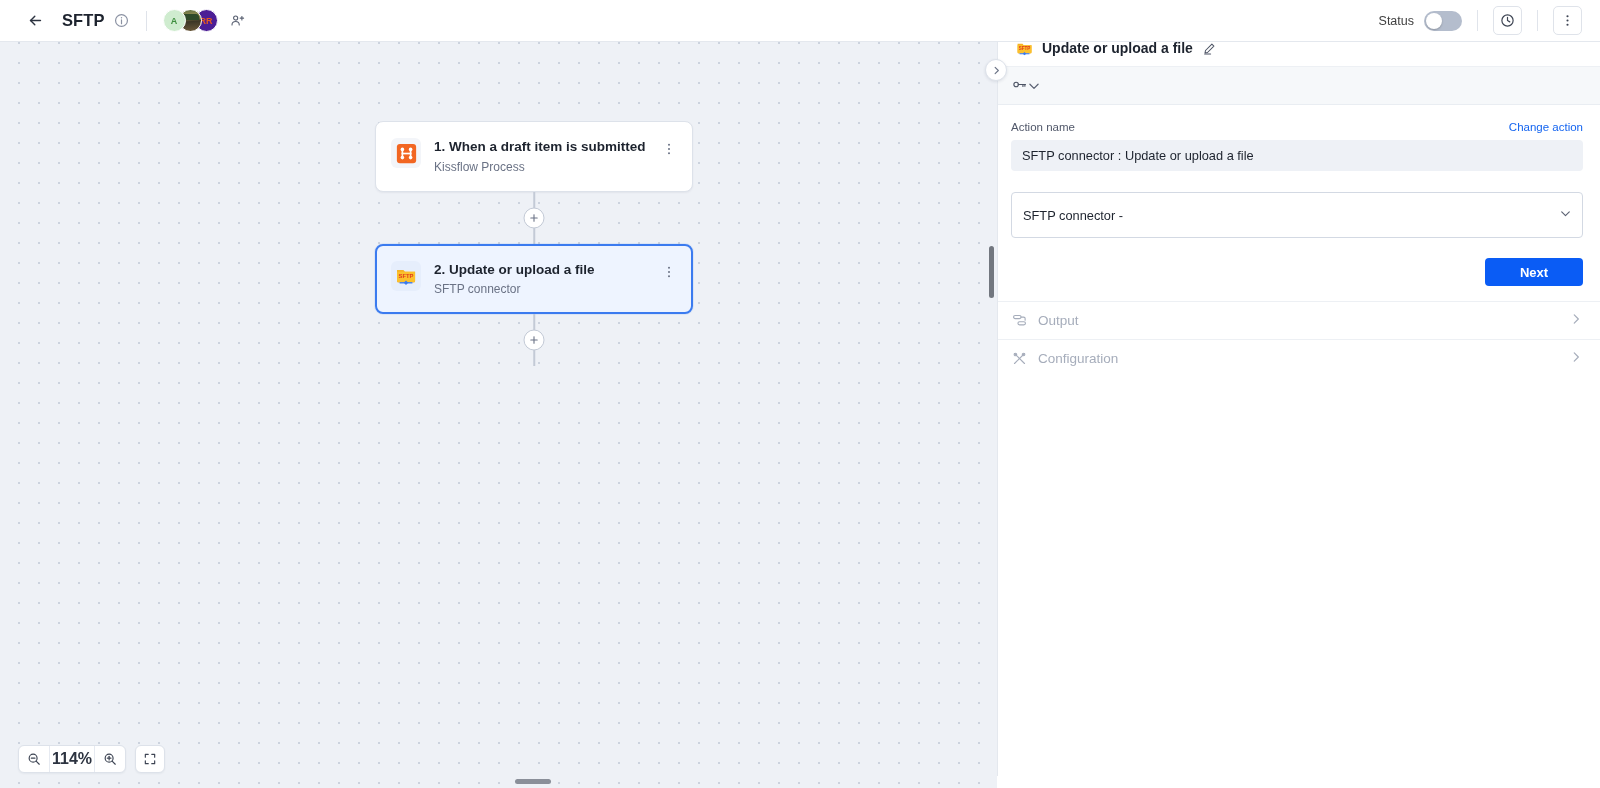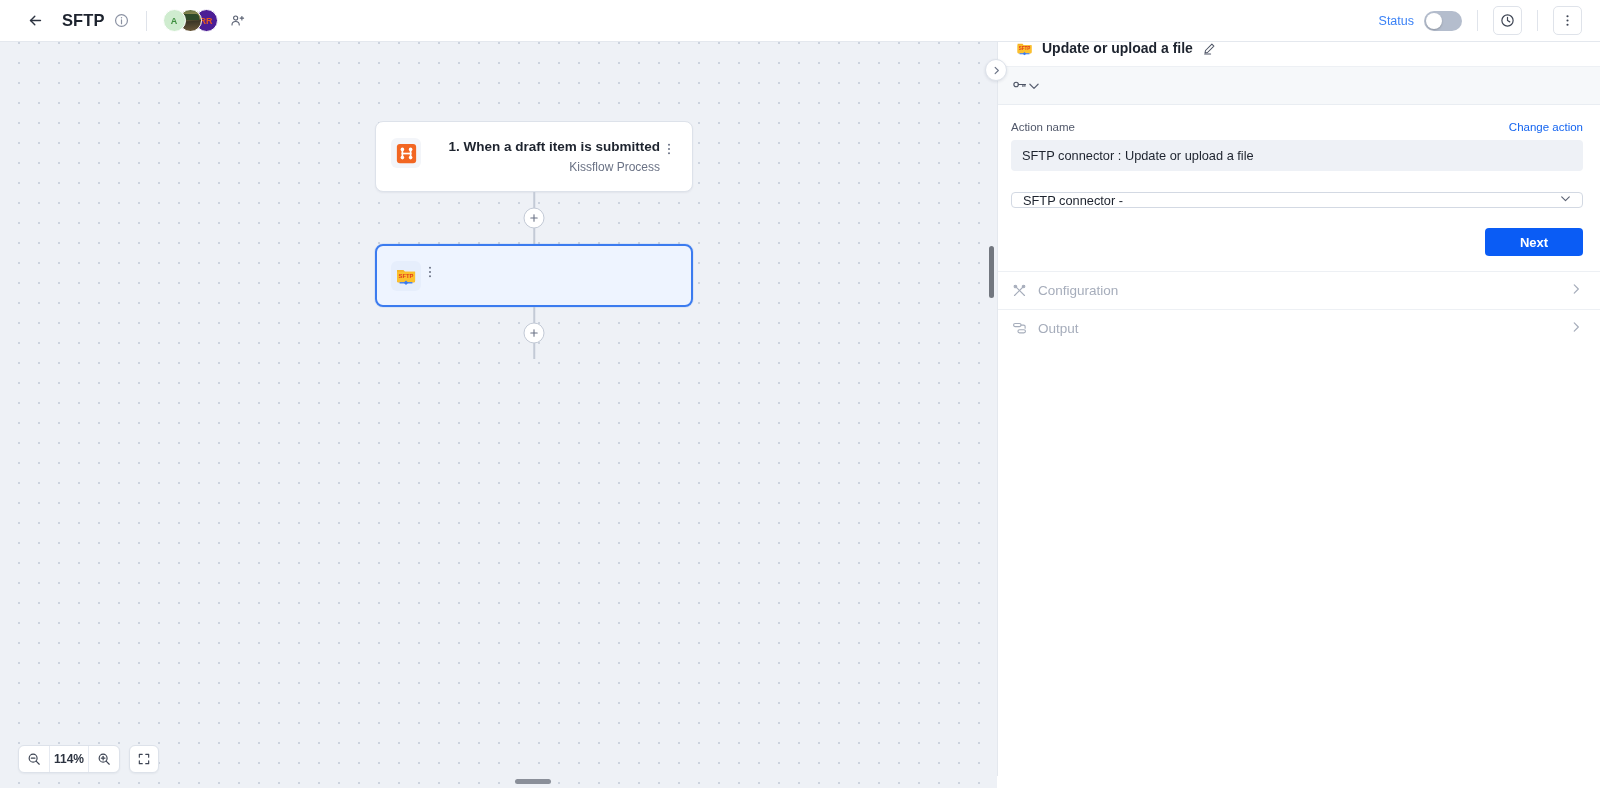--- a/index.html
+++ b/index.html
@@ -52,21 +52,21 @@
   .av-photo::after {
     content:""; position:absolute; top:4px; left:2px; right:2px; height:6px;
     background:#2f4a2a; border-radius:3px 3px 0 0;
   }
   .av-rr { background: #4c1d95; color: #e8591f; z-index: 1; }
   .add-person { margin-left: 12px; cursor: pointer; display: flex; align-items: center; }
 
   .tb-right {
     margin-left: auto; display: flex; align-items: center; padding-right: 18px; gap: 0;
   }
-  .status-label { font-size: 12.5px; color: #3b82f6; margin-right: 10px; }
+  .status-label { font-size: 12.5px; color: #404040; margin-right: 10px; }
   .toggle {
     width: 38px; height: 20px; border-radius: 10px;
     background: #b4bdcd; position: relative; cursor: pointer;
   }
   .toggle .knob {
     position: absolute; top: 2px; left: 2px;
     width: 16px; height: 16px; border-radius: 50%; background: #fff;
     box-shadow: 0 1px 2px rgba(0,0,0,.22);
   }
   .tb-sep { width: 1px; height: 21px; background: #e0e4eb; margin: 0 15px; }
@@ -88,21 +88,21 @@
   }
 
   .flow { position: absolute; left: 375px; top: 79px; width: 318px; }
 
   .node {
     width: 318px; background: #fff;
     border: 1px solid #dde2ea; border-radius: 8px;
     box-shadow: 0 1px 2px rgba(28,40,64,.06);
     display: flex; align-items: flex-start;
     padding: 15px 14px 15px 15px;
-    cursor: pointer; position: relative; text-align: right;
+    cursor: pointer; position: relative;
   }
   .node.selected {
     background: #eef4ff;
     border: 2px solid #3b7bef;
     box-shadow: 0 0 0 1px rgba(59,123,239,.1);
     padding: 14px 13px 14px 14px;
   }
   .node-icon-wrap {
     width: 30px; height: 30px; border-radius: 6px; background: #f3f5f9;
     display: flex; align-items: center; justify-content: center;
@@ -138,21 +138,21 @@
   .zoom-group {
     display: flex; align-items: center;
     background: #fff; border: 1px solid #dde2ea; border-radius: 6px;
     height: 28px; box-shadow: 0 1px 2px rgba(28,40,64,.05);
   }
   .zoom-btn {
     width: 30px; height: 100%; display: flex; align-items: center; justify-content: center;
     cursor: pointer;
   }
   .zoom-pct {
-    font-size: 12px; font-weight: 700; color: #2c3340;
+    font-size: 16px; font-weight: 700; color: #2c3340;
     padding: 0 2px; min-width: 40px; text-align: center;
     border-left: 1px solid #e6eaf1; border-right: 1px solid #e6eaf1;
     height: 100%; display: flex; align-items: center; justify-content: center;
   }
   .fit-btn {
     width: 30px; height: 28px; background: #fff; border: 1px solid #dde2ea; border-radius: 6px;
     display: flex; align-items: center; justify-content: center; cursor: pointer;
     box-shadow: 0 1px 2px rgba(28,40,64,.05);
   }
 
@@ -209,21 +209,21 @@
   .link-action { font-size: 11.5px; color: #1565f0; cursor: pointer; }
 
   .readonly-box {
     margin-top: 7px; height: 31px;
     background: #eef1f6; border-radius: 4px;
     display: flex; align-items: center; padding: 8px 11px;
     font-size: 12.8px; color: #1d232e;
   }
 
   .select-box {
-    margin-top: 7px; height: 16px;
+    margin-top: 7px; height: 46px;
     background: #fff; border: 1px solid #d3d9e3; border-radius: 4px;
     display: flex; align-items: center; padding: 0 10px 0 11px;
     font-size: 12.8px; color: #1d232e; cursor: pointer;
   }
   .select-box .val { flex: 1; }
 
   .btn-row {
     margin-top: 20px; padding-bottom: 15px;
     display: flex; justify-content: flex-end;
   }
@@ -348,20 +348,24 @@
     <div class="node selected">
       <div class="node-icon-wrap">
         <svg width="22" height="22" viewBox="0 0 24 24">
           <path d="M2.2 5.4h7l1.7 2h11v10.2a1.5 1.5 0 0 1-1.5 1.5H3.7a1.5 1.5 0 0 1-1.5-1.5z" fill="#f5b324"></path>
           <path d="M2.2 7.4h19.7v9.6a1.5 1.5 0 0 1-1.5 1.5H3.7a1.5 1.5 0 0 1-1.5-1.5z" fill="#fbc02d"></path>
           <text x="12" y="14.4" font-family="Liberation Sans, sans-serif" font-size="6.4" font-weight="bold" fill="#e03a1e" text-anchor="middle">SFTP</text>
           <line x1="5" y1="19.4" x2="19" y2="19.4" stroke="#3b7bef" stroke-width="1.5"></line>
           <path d="M12 16.9l2.4 2.4-2.4 2.4-2.4-2.4z" fill="#3b7bef"></path>
         </svg>
       </div>
+      <div class="node-text">
+        <div class="node-title">2. Update or upload a file</div>
+        <div class="node-sub">SFTP connector</div>
+      </div>
       <div class="node-menu">
         <svg width="14" height="14" viewBox="0 0 24 24" fill="#6a7285">
           <circle cx="12" cy="4.6" r="1.75"></circle>
             <circle cx="12" cy="12" r="1.75"></circle>
             <circle cx="12" cy="19.4" r="1.75"></circle>
         </svg>
       </div>
     </div>
 
     <div class="connector">
@@ -470,42 +474,42 @@
     </div>
 
     <div class="btn-row">
       <button class="btn-next">Next</button>
     </div>
   </div>
 
   <div class="collapsed-row">
     <div class="cr-icon">
       <svg width="15" height="15" viewBox="0 0 24 24" fill="none" stroke="#a6adbb" stroke-width="1.8" stroke-linecap="round" stroke-linejoin="round">
+        <rect x="2.5" y="4" width="12" height="5" rx="2.5"></rect>
+        <rect x="9.5" y="14" width="12" height="5" rx="2.5"></rect>
+        <path d="M14.5 6.5h4a2.5 2.5 0 0 1 2.5 2.5v2.5"></path>
+      </svg>
+    </div>
+    <div class="cr-label">Output</div>
+    <div>
+      <svg width="14" height="14" viewBox="0 0 24 24" fill="none" stroke="#a6adbb" stroke-width="2.1" stroke-linecap="round" stroke-linejoin="round">
+        <polyline points="9 5 16 12 9 19"></polyline>
+      </svg>
+    </div>
+  </div>
+
+  <div class="collapsed-row">
+    <div class="cr-icon">
+      <svg width="15" height="15" viewBox="0 0 24 24" fill="none" stroke="#a6adbb" stroke-width="1.8" stroke-linecap="round" stroke-linejoin="round">
         <line x1="4" y1="4" x2="20" y2="20"></line>
           <line x1="20" y1="4" x2="4" y2="20"></line>
         <circle cx="5.5" cy="5.5" r="2"></circle>
           <circle cx="18.5" cy="5.5" r="2"></circle>
       </svg>
     </div>
     <div class="cr-label">Configuration</div>
     <div>
       <svg width="14" height="14" viewBox="0 0 24 24" fill="none" stroke="#a6adbb" stroke-width="2.1" stroke-linecap="round" stroke-linejoin="round">
         <polyline points="9 5 16 12 9 19"></polyline>
       </svg>
     </div>
   </div>
-
-  <div class="collapsed-row">
-    <div class="cr-icon">
-      <svg width="15" height="15" viewBox="0 0 24 24" fill="none" stroke="#a6adbb" stroke-width="1.8" stroke-linecap="round" stroke-linejoin="round">
-        <rect x="2.5" y="4" width="12" height="5" rx="2.5"></rect>
-        <rect x="9.5" y="14" width="12" height="5" rx="2.5"></rect>
-        <path d="M14.5 6.5h4a2.5 2.5 0 0 1 2.5 2.5v2.5"></path>
-      </svg>
-    </div>
-    <div class="cr-label">Output</div>
-    <div>
-      <svg width="14" height="14" viewBox="0 0 24 24" fill="none" stroke="#a6adbb" stroke-width="2.1" stroke-linecap="round" stroke-linejoin="round">
-        <polyline points="9 5 16 12 9 19"></polyline>
-      </svg>
-    </div>
-  </div>
 </div>
 
 </body></html>

